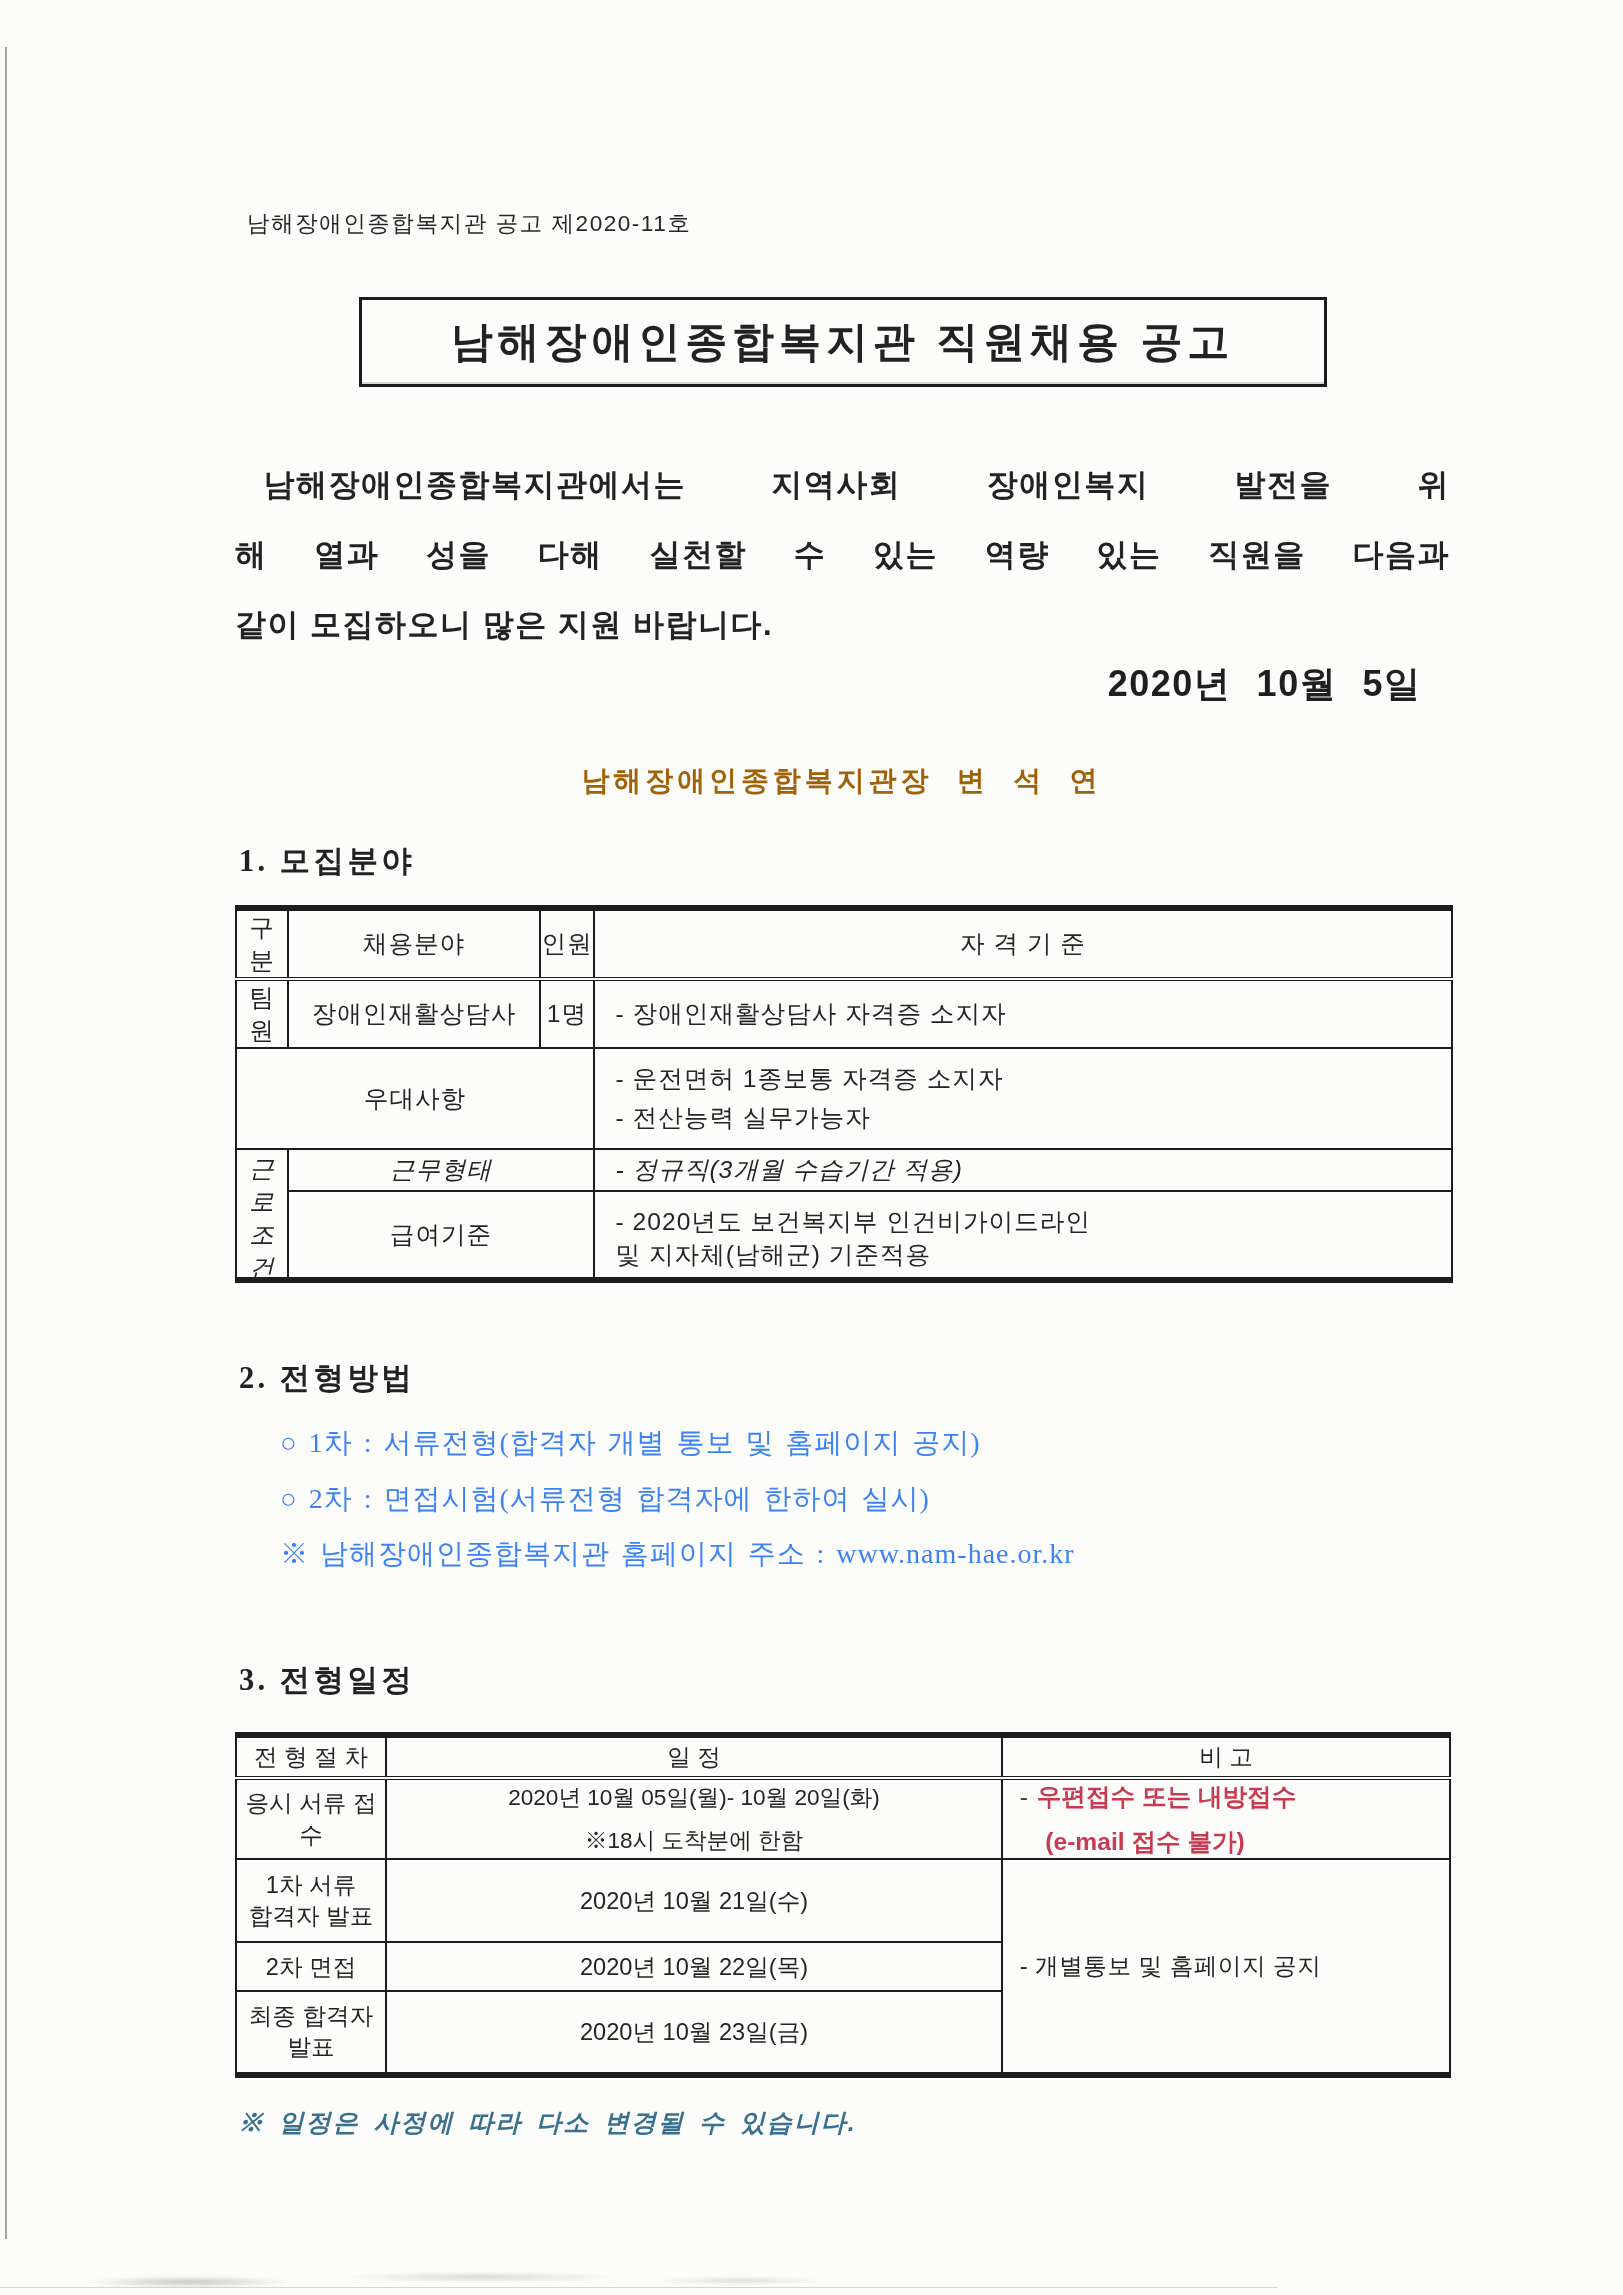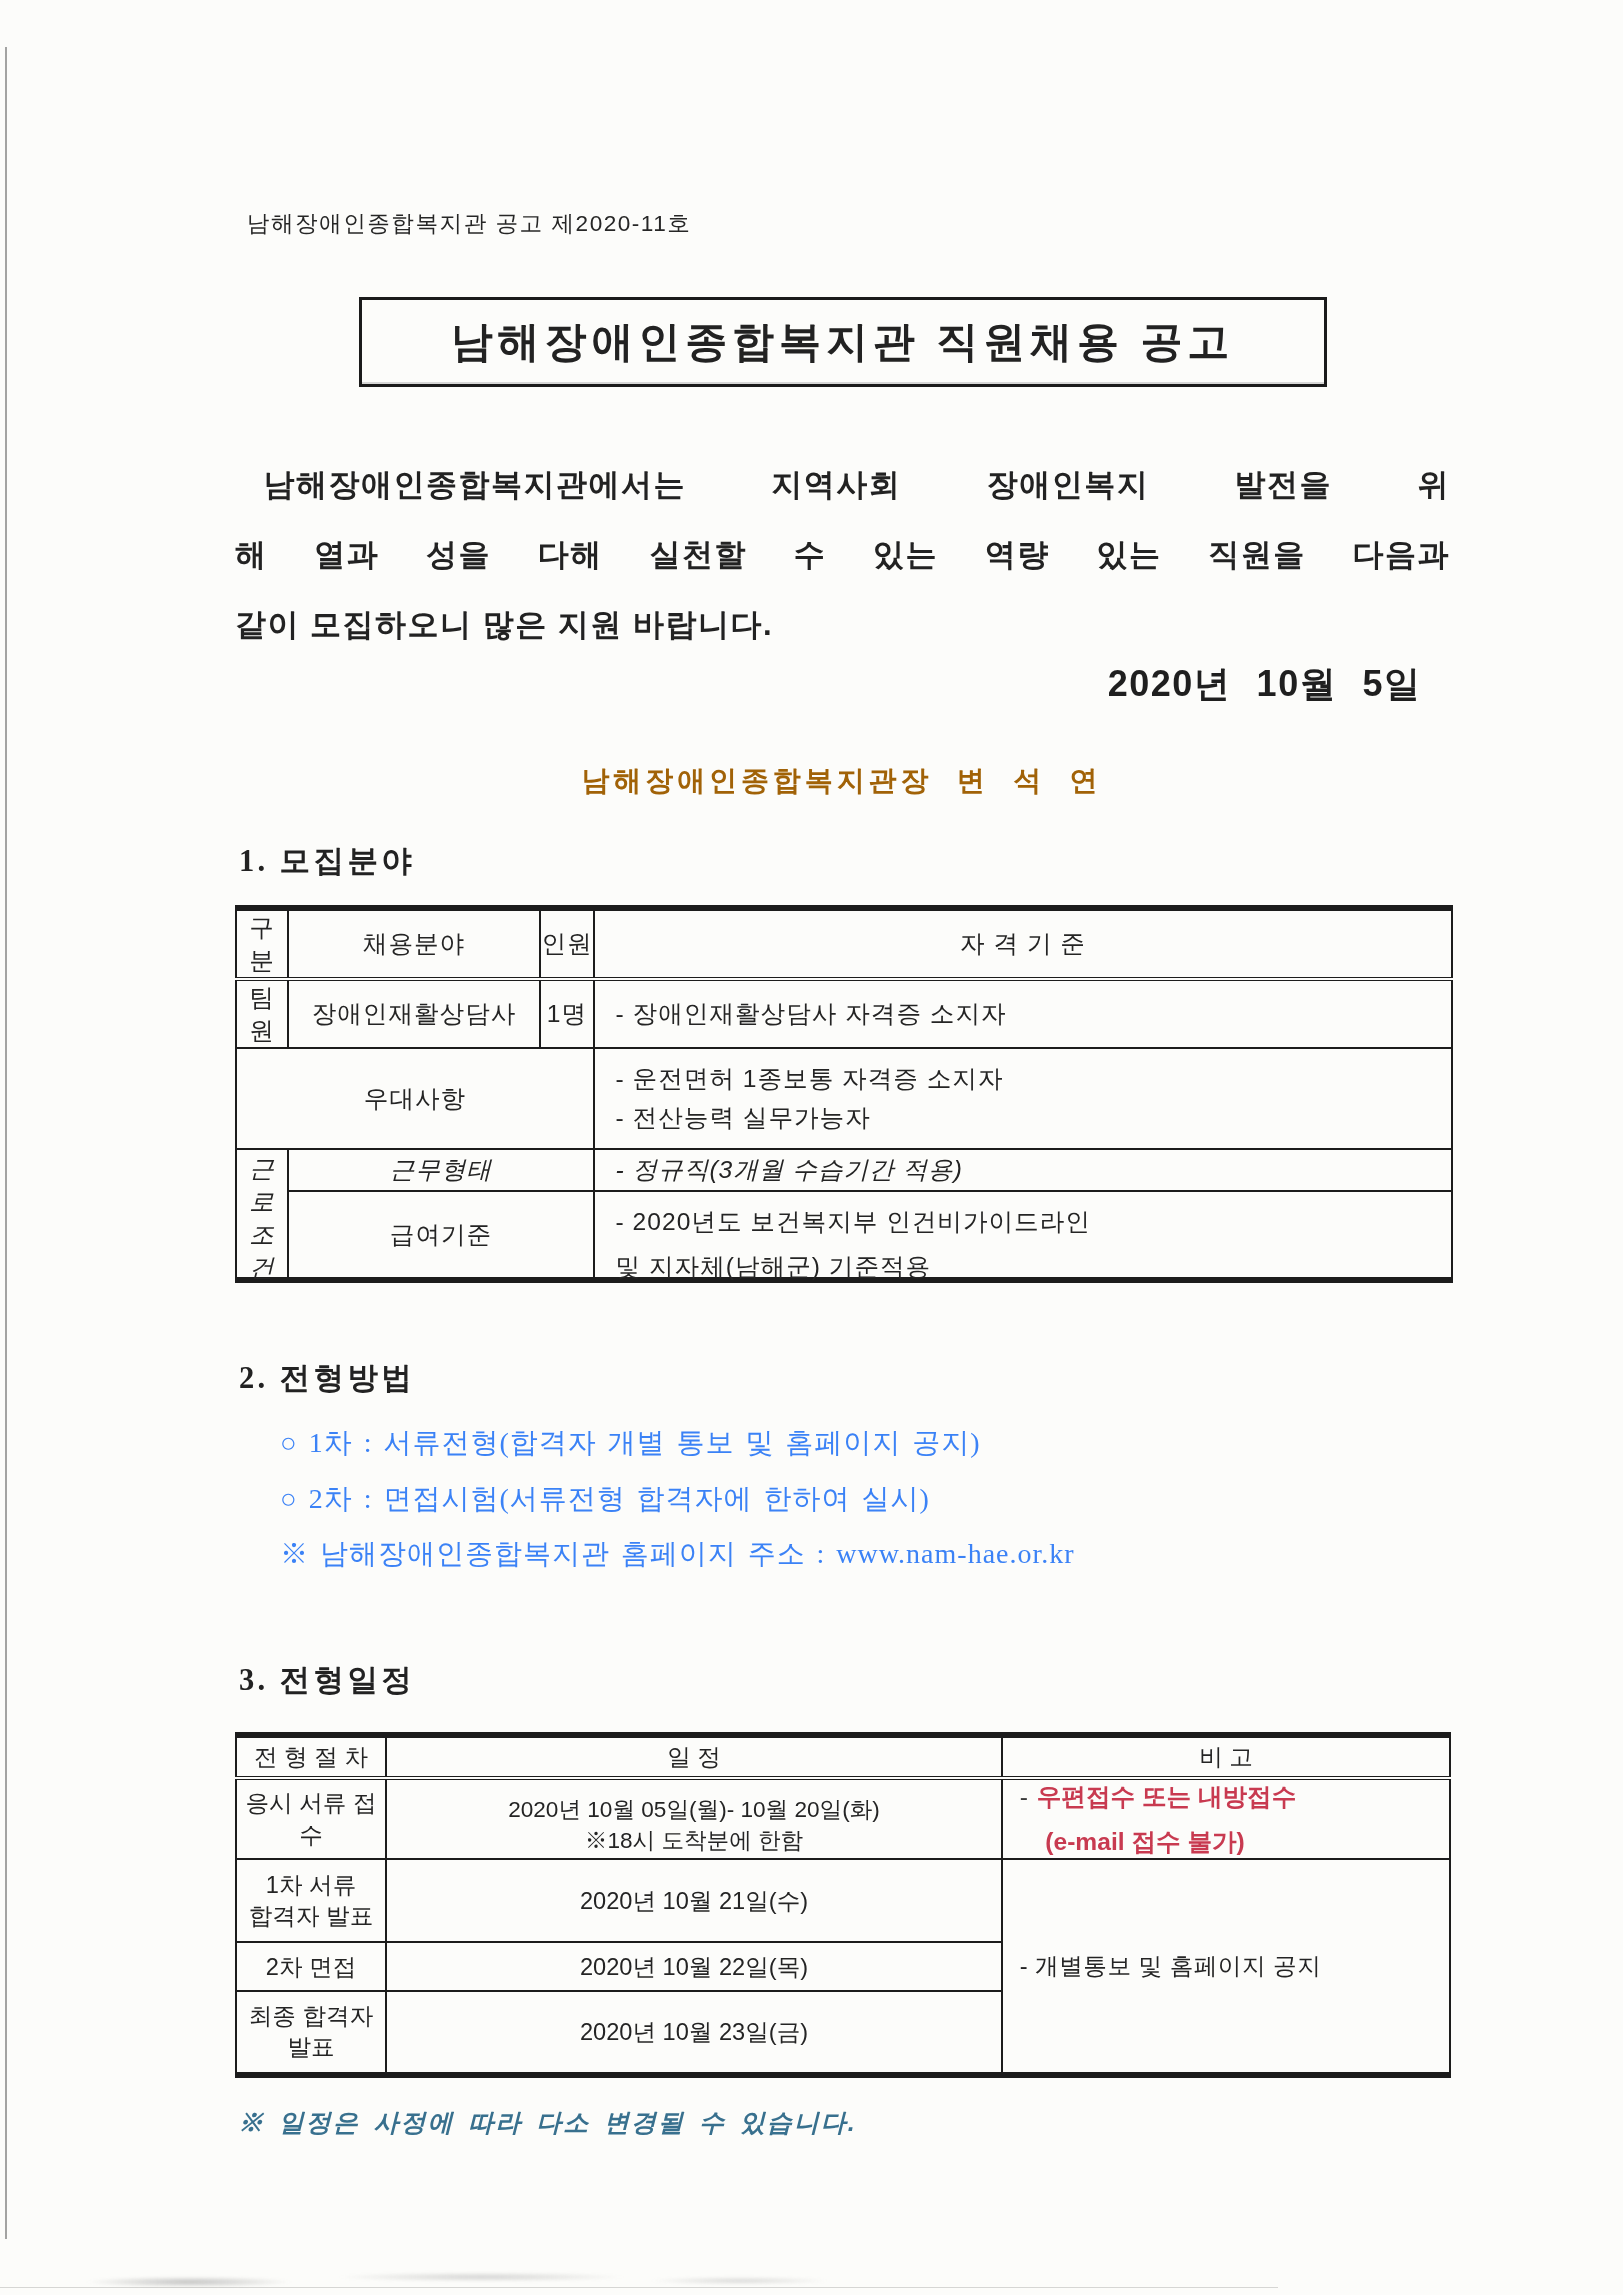--- a/index.html
+++ b/index.html
@@ -103,30 +103,30 @@
     padding: 7.9px 0;
     height: 100%;
   }
   .stack.around { justify-content: space-around; padding: 0; }
   .t1 tr.r-head  { height: 47px; }
   .t1 tr.r-team  { height: 44px; }
   .t1 tr.r-pref  { height: 101px; }
   .t1 tr.r-work  { height: 42px; font-style: italic; }
   .t1 tr.r-pay   { height: 89px; }
   .pref-lines  { height: 88px; }
-  .pay-lines   { height: 74px; gap: 12px; }
+  .pay-lines   { height: 74px; }
   .group-cell .stack { height: 123px; }
 
   .t2 tr.r-head      { height: 43px; }
   .t2 tr.r-apply     { height: 80px; }
   .t2 tr.r-doc       { height: 83px; }
   .t2 tr.r-interview { height: 49px; }
   .t2 tr.r-final     { height: 84px; }
   .t2 .sched-cell { font-size: 22.6px; letter-spacing: 0; }
-  .t2 .sched-lines { display: flex; flex-direction: column; justify-content: flex-end; height: 74px; }
+  .t2 .sched-lines { display: flex; flex-direction: column; justify-content: space-between; height: 74px; }
   .t2 .step-two-lines { line-height: 31px; }
   .note-red {
     color: #c83a50;
     font-weight: 700;
     font-size: 24.6px;
     text-align: left; padding-left: 16.7px; margin-top: 26px;
   }
   .note-red .dash { color: #3a3a3a; font-weight: 500; margin-right: 8.8px; }
   .note-red .nr2 { padding-left: 25.6px; margin-top: 12.8px; }
   .shared-note-cell { text-align: left; padding-left: 16.7px; letter-spacing: 0.5px; }

